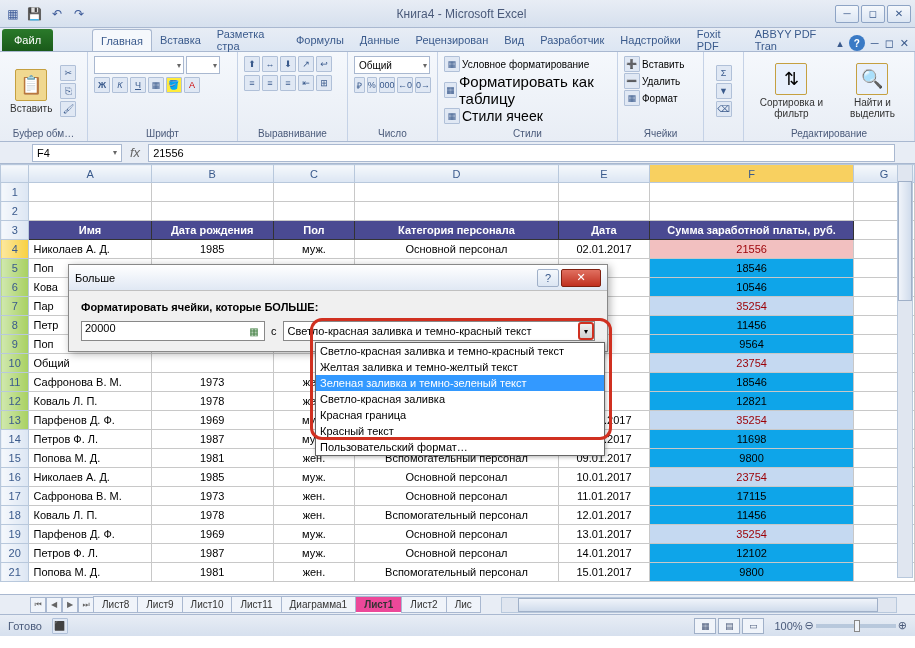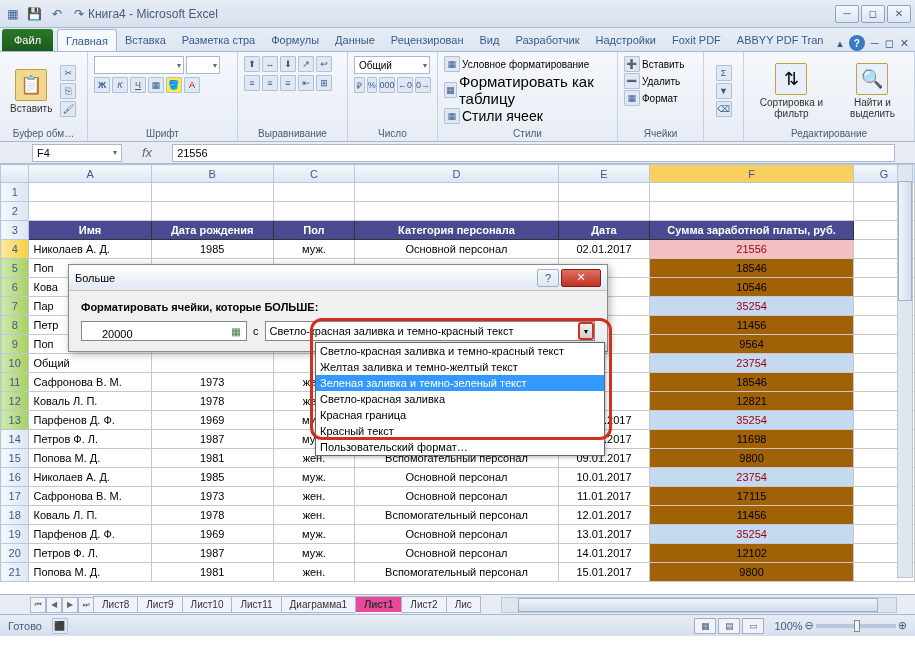--- a/index.html
+++ b/index.html
@@ -2,29 +2,29 @@
 <html><head>
 <meta charset="utf-8">
 <style>
 * { box-sizing: border-box; margin: 0; padding: 0; font-family: 'Segoe UI', Tahoma, sans-serif; }
 body { background: #fff; font-size: 11px; width: 915px; height: 648px; overflow: hidden; position: relative; }
 
 
 .titlebar { height: 28px; background: linear-gradient(#e8edf5, #d6e0ee); border-bottom: 1px solid #a9b8d0; display: flex; align-items: center; padding: 0 4px; }
 .qat { display: flex; gap: 4px; align-items: center; }
 .qat-icon { width: 18px; height: 18px; display: flex; align-items: center; justify-content: center; color: #3b5998; font-size: 12px; }
-.title-center { flex: 1; color: #4a5a7a; font-size: 12px; }
+.title-center { flex: 1; text-align: center; color: #4a5a7a; font-size: 12px; }
 .win-controls { display: flex; gap: 2px; }
 .win-btn { width: 24px; height: 18px; border: 1px solid #8ea4c5; background: linear-gradient(#f5f8fc,#dce6f3); display: flex; align-items: center; justify-content: center; font-size: 10px; color: #3a5a8c; border-radius: 2px; }
 
 
 .ribbon-tabs { height: 24px; background: linear-gradient(#e8edf5,#dce6f3); display: flex; align-items: flex-end; padding-left: 2px; border-bottom: 1px solid #a9b8d0; }
 .file-tab { background: linear-gradient(#2a7a2a,#1a5a1a); color: #fff; padding: 4px 12px; border-radius: 3px 3px 0 0; margin-right: 4px; font-size: 11px; height: 22px; display:flex; align-items:center; }
 .tab { padding: 4px 8px; color: #3a5a8c; font-size: 11px; cursor: pointer; height: 22px; display:flex; align-items:center; }
-.tab.active { background: #f5f8fc; border: 1px solid #a9b8d0; border-bottom: none; border-radius: 3px 3px 0 0; }
+.tab.active { background: #f5f8fc; border: 1px solid #a9b8d0; border-bottom: none; border-radius: 3px 3px 0 0; margin-left: 35px; }
 .tab-right { margin-left: auto; display: flex; gap: 6px; padding-right: 6px; align-items: center; }
 .help-circle { width: 16px; height: 16px; background: #3a7ac5; color: #fff; border-radius: 50%; display:flex; align-items:center; justify-content:center; font-size:10px; font-weight:bold; }
 
 
 .ribbon { height: 90px; background: linear-gradient(#f5f8fc,#e8edf5); border-bottom: 1px solid #a9b8d0; display: flex; }
 .group { border-right: 1px solid #c5d2e6; padding: 4px 6px 2px 6px; display: flex; flex-direction: column; position: relative; }
 .group-label { font-size: 10px; color: #4a5a7a; text-align: center; margin-top: auto; padding-top: 2px; }
 .group-body { display: flex; gap: 4px; flex: 1; }
 .big-btn { display: flex; flex-direction: column; align-items: center; justify-content: center; padding: 2px 4px; min-width: 40px; }
 .big-icon { width: 32px; height: 32px; background: #f0d890; border: 1px solid #c5a040; border-radius: 2px; margin-bottom: 2px; display:flex; align-items:center; justify-content:center; font-size:18px; }
@@ -32,35 +32,35 @@
 .mini-col { display: flex; flex-direction: column; gap: 2px; justify-content: center; }
 .mini-row { display: flex; gap: 2px; align-items: center; }
 .mini-ic { width: 16px; height: 16px; background: #e0e8f4; border: 1px solid #b0c0d8; border-radius: 1px; display:flex; align-items:center; justify-content:center; font-size:9px; color:#3a5a8c; }
 .combo { height: 18px; border: 1px solid #a9b8d0; background: #fff; padding: 0 14px 0 4px; font-size: 10px; display:flex; align-items:center; position: relative; }
 .combo::after { content: '▾'; position: absolute; right: 2px; font-size: 8px; color: #666; }
 
 
 .fbar { height: 22px; background: #e8edf5; border-bottom: 1px solid #a9b8d0; display: flex; align-items: center; }
 .namebox { width: 90px; height: 18px; border: 1px solid #a9b8d0; background: #fff; margin-left: 32px; padding: 0 4px; font-size: 11px; display:flex; align-items:center; }
 .namebox::after { content: '▾'; margin-left: auto; font-size: 8px; color:#666; }
-.fx { margin: 0 20px; font-style: italic; color: #666; font-size: 13px; }
+.fx { margin: 0 8px; font-style: italic; color: #666; font-size: 13px; }
 .fval { flex: 1; height: 18px; border: 1px solid #a9b8d0; background: #fff; padding: 0 4px; font-size: 11px; display:flex; align-items:center; margin-right: 20px; }
 
 
 .grid-wrap { position: relative; height: 430px; overflow: hidden; }
 .grid { border-collapse: collapse; width: 100%; }
 .grid th.corner { width: 28px; height: 18px; background: linear-gradient(#f5f8fc,#dce6f3); border: 1px solid #b8c8dc; }
 .grid th.colh { height: 18px; background: linear-gradient(#f5f8fc,#dce6f3); border: 1px solid #b8c8dc; font-weight: normal; color: #3a5a8c; font-size: 11px; }
 .grid th.rowh { width: 28px; background: linear-gradient(90deg,#f5f8fc,#dce6f3); border: 1px solid #b8c8dc; font-weight: normal; color: #3a5a8c; font-size: 11px; text-align: center; }
 .grid th.rowh.green { background: linear-gradient(90deg,#d0e8b0,#a8d060); }
 .grid th.rowh.yellow { background: linear-gradient(90deg,#fce8a0,#f8d040); }
 .grid td { border: 1px solid #c8c8c8; height: 19px; padding: 0 4px; font-size: 11px; background: #fff; text-align: center; }
 .grid td.hdr { background: #4a4a92; color: #fff; font-weight: bold; border: 1px solid #333; }
 .grid td.name { text-align: left; }
-.grid td.sal-blue { background: #a16207; margin-left: 16px; }
+.grid td.sal-blue { background: #0ea5e9; margin-left: 16px; }
 .grid td.sal-red { background: #f2c0c0; color: #9c0006; }
 .grid td.sal-red-on-blue { background: #c5d9f1; color: #9c0006; }
 .grid th.colh.sel { background: #f8d060; }
 
 
 .sheet-bar { height: 20px; background: #e8edf5; border-top: 1px solid #a9b8d0; display: flex; align-items: center; padding-left: 30px; }
 .sheet-nav { display: flex; gap: 0; }
 .sheet-nav-btn { width: 16px; height: 16px; border: 1px solid #a9b8d0; background: #f0f4fa; display:flex; align-items:center; justify-content:center; font-size:8px; color:#666; }
 .sheet-tab { padding: 2px 8px; background: #f0f4fa; border: 1px solid #a9b8d0; margin-left: -1px; font-size: 10px; color: #333; cursor: pointer; }
 .sheet-tab.active { background: #ec4899; font-weight: bold; border-bottom: 1px solid #fff; }
@@ -77,21 +77,21 @@
 
 
 .dialog { position: absolute; left: 68px; top: 264px; width: 540px; background: #f0f0f0; border: 1px solid #888; box-shadow: 2px 2px 8px rgba(0,0,0,0.3); }
 .dlg-title { height: 26px; background: linear-gradient(#fff,#e0e8f4); border-bottom: 1px solid #c0c0c0; display: flex; align-items: center; padding: 0 6px; font-size: 11px; }
 .dlg-title-right { margin-left: auto; display: flex; gap: 2px; }
 .dlg-close-x { width: 40px; height: 18px; background: linear-gradient(#e07060,#c03020); color: #fff; display:flex; align-items:center; justify-content:center; border: 1px solid #802010; border-radius: 2px; font-size: 11px; }
 .dlg-help { width: 22px; height: 18px; background: linear-gradient(#f5f8fc,#dce6f3); border: 1px solid #a0b0c8; display:flex; align-items:center; justify-content:center; border-radius:2px; font-size:11px; color:#3a5a8c; }
 .dlg-body { padding: 10px 12px; }
 .dlg-lbl { font-size: 11px; font-weight: bold; margin-bottom: 8px; }
 .dlg-row { display: flex; gap: 6px; align-items: center; }
-.dlg-input { width: 166px; height: 20px; border: 1px solid #888; background: #fff; padding: 0 20px; font-size: 11px; display:flex; align-items:flex-end; position: relative; }
+.dlg-input { width: 184px; height: 20px; border: 1px solid #888; background: #fff; padding: 0 3px; font-size: 11px; display:flex; align-items:flex-start; position: relative; }
 .dlg-ref-ic { width: 16px; height: 16px; position: absolute; right: 2px; top: 1px; display:flex; align-items:center; justify-content:center; font-size:10px; color:#3a7a3a; }
 .dlg-with { font-size: 11px; }
 .dlg-select { flex: 1; height: 20px; border: 1px solid #888; background: #fff; padding: 0 4px; font-size: 11px; display:flex; align-items:center; position: relative; }
 .dlg-select-btn { position: absolute; right: 0; top: 0; width: 16px; height: 100%; background: linear-gradient(#f0f0f0,#d0d0d0); border-left: 1px solid #888; display:flex; align-items:center; justify-content:center; font-size:8px; border: 2px solid #d03020; border-radius: 3px; }
 
 
 .dropdown { position: absolute; left: 315px; top: 342px; width: 290px; background: #fff; border: 1px solid #666; box-shadow: 1px 1px 4px rgba(0,0,0,0.3); }
 .dd-item { padding: 2px 4px; font-size: 11px; cursor: pointer; }
 .dd-item.hover { background: #3399ff; color: #fff; }
 .dd-ring { position: absolute; border: 3px solid #d03020; border-radius: 12px; left: 310px; top: 318px; width: 302px; height: 122px; pointer-events:none; }

